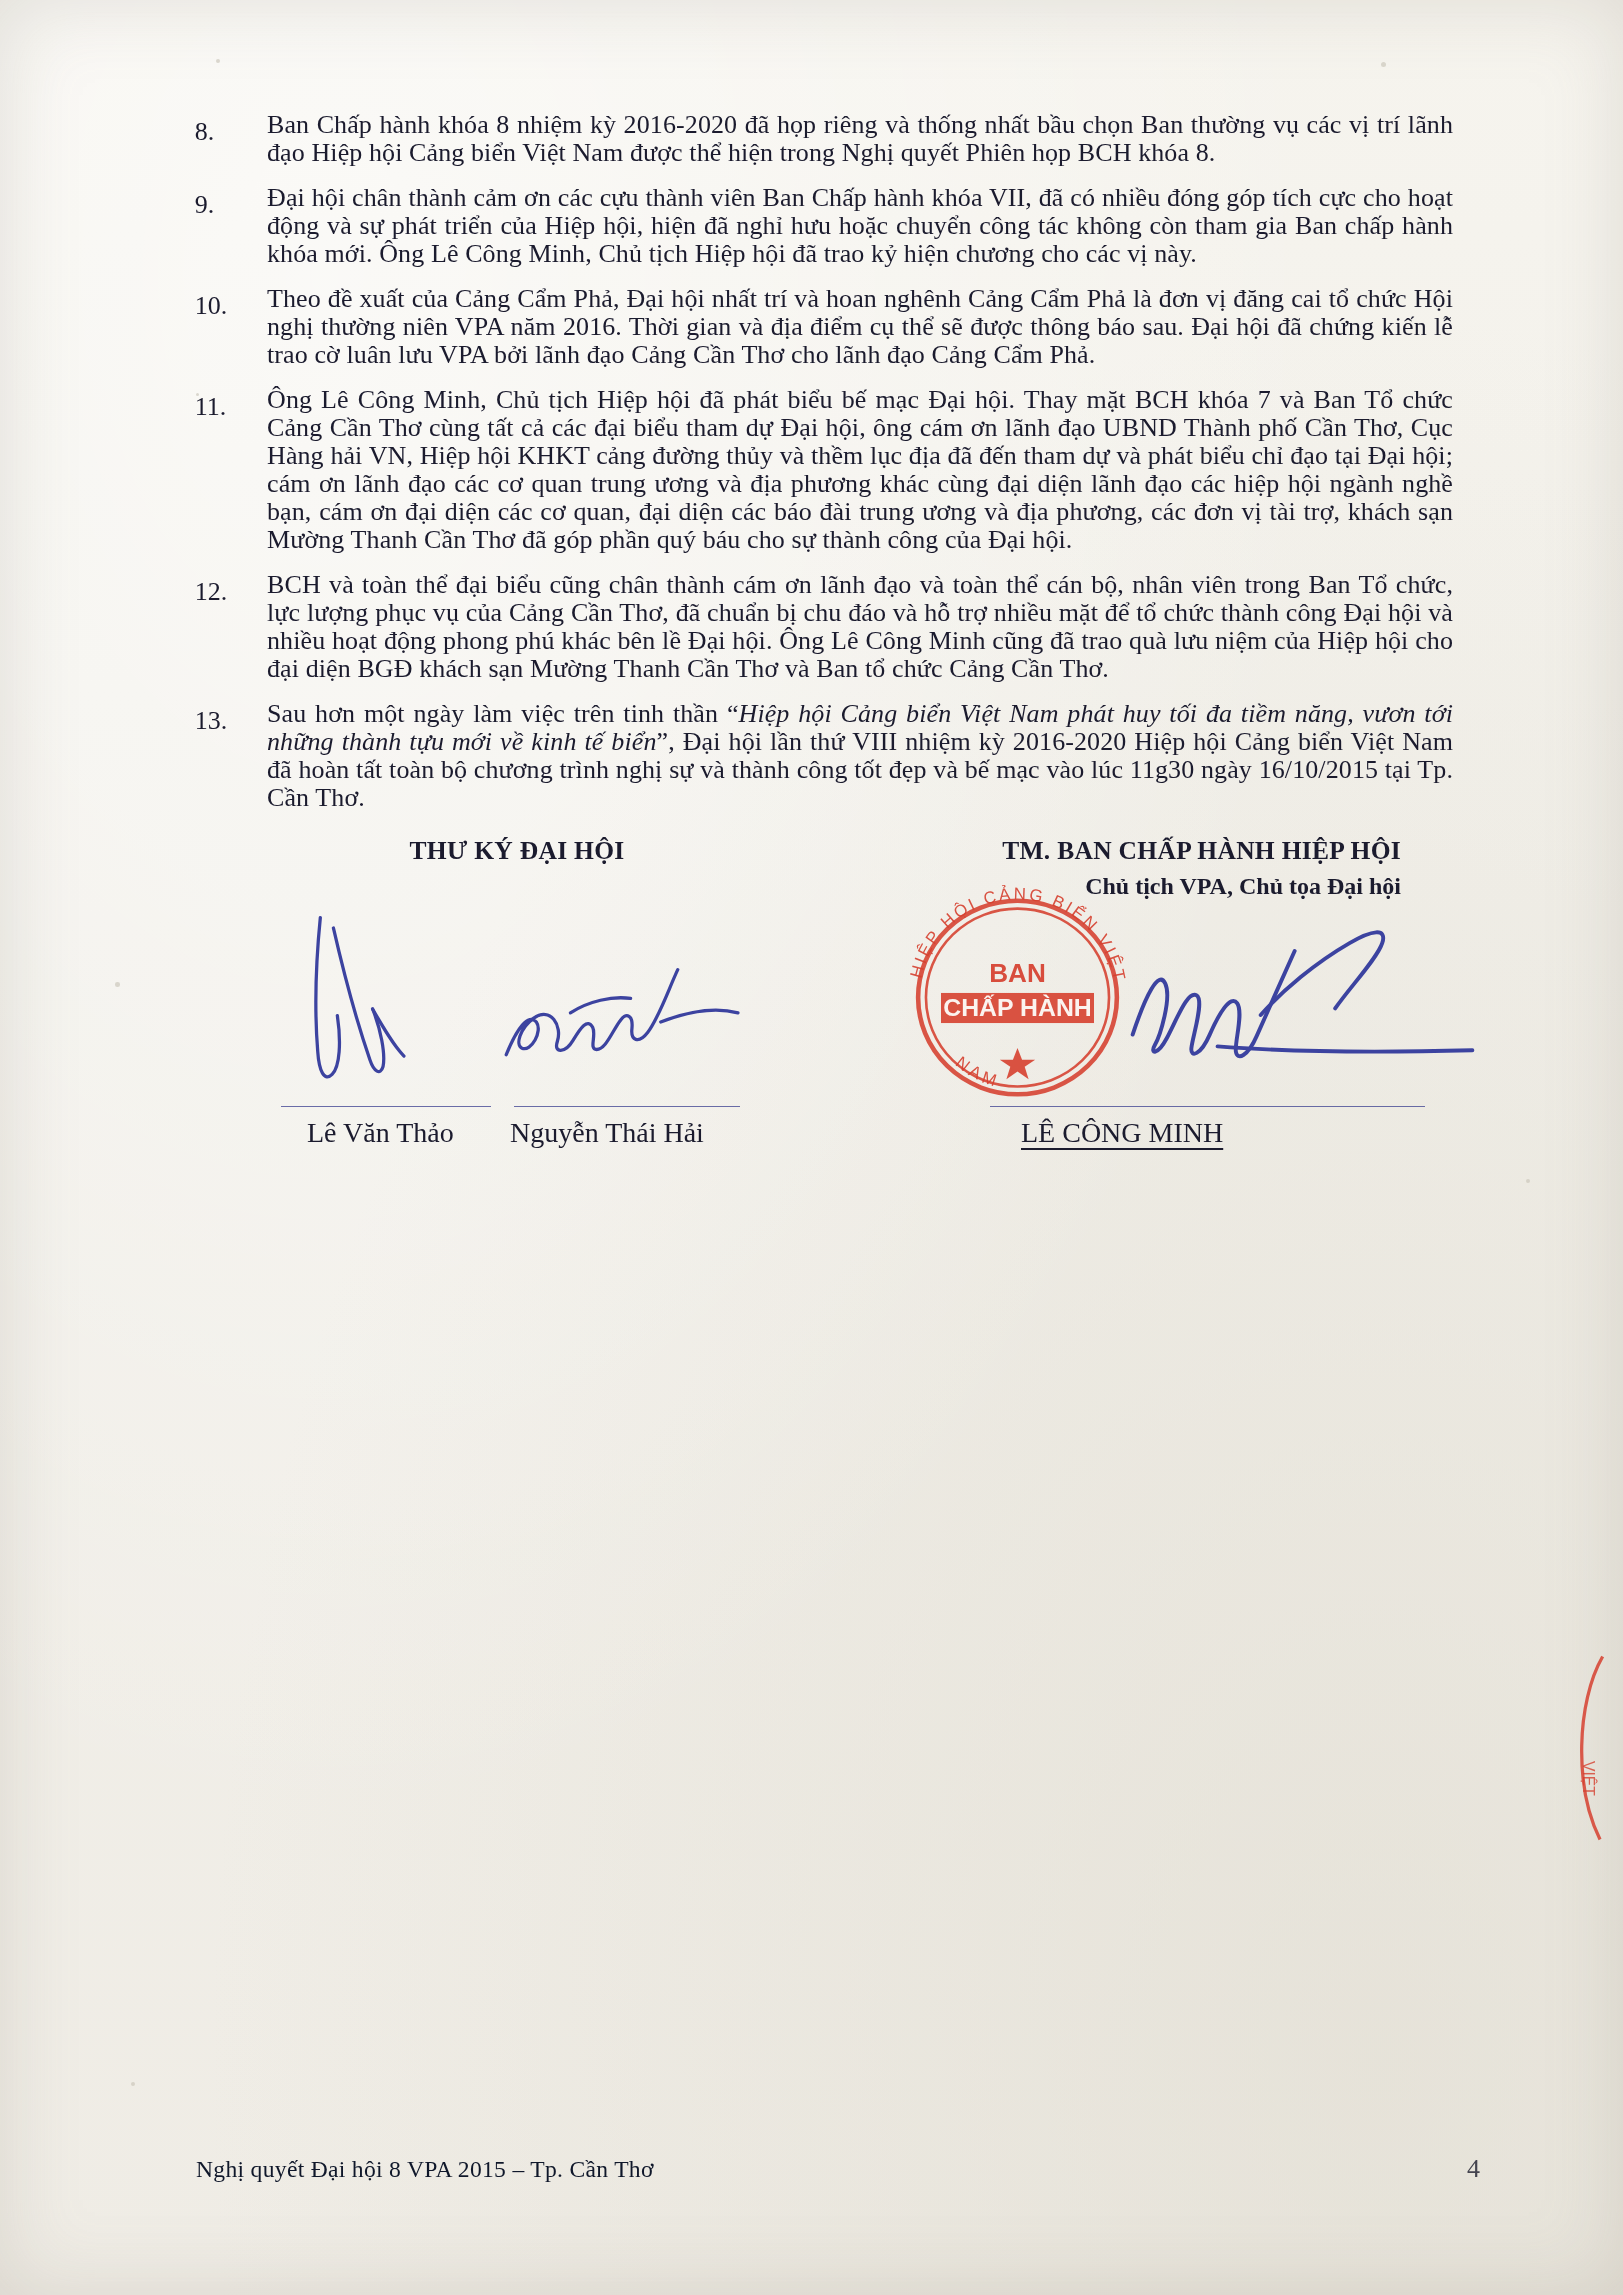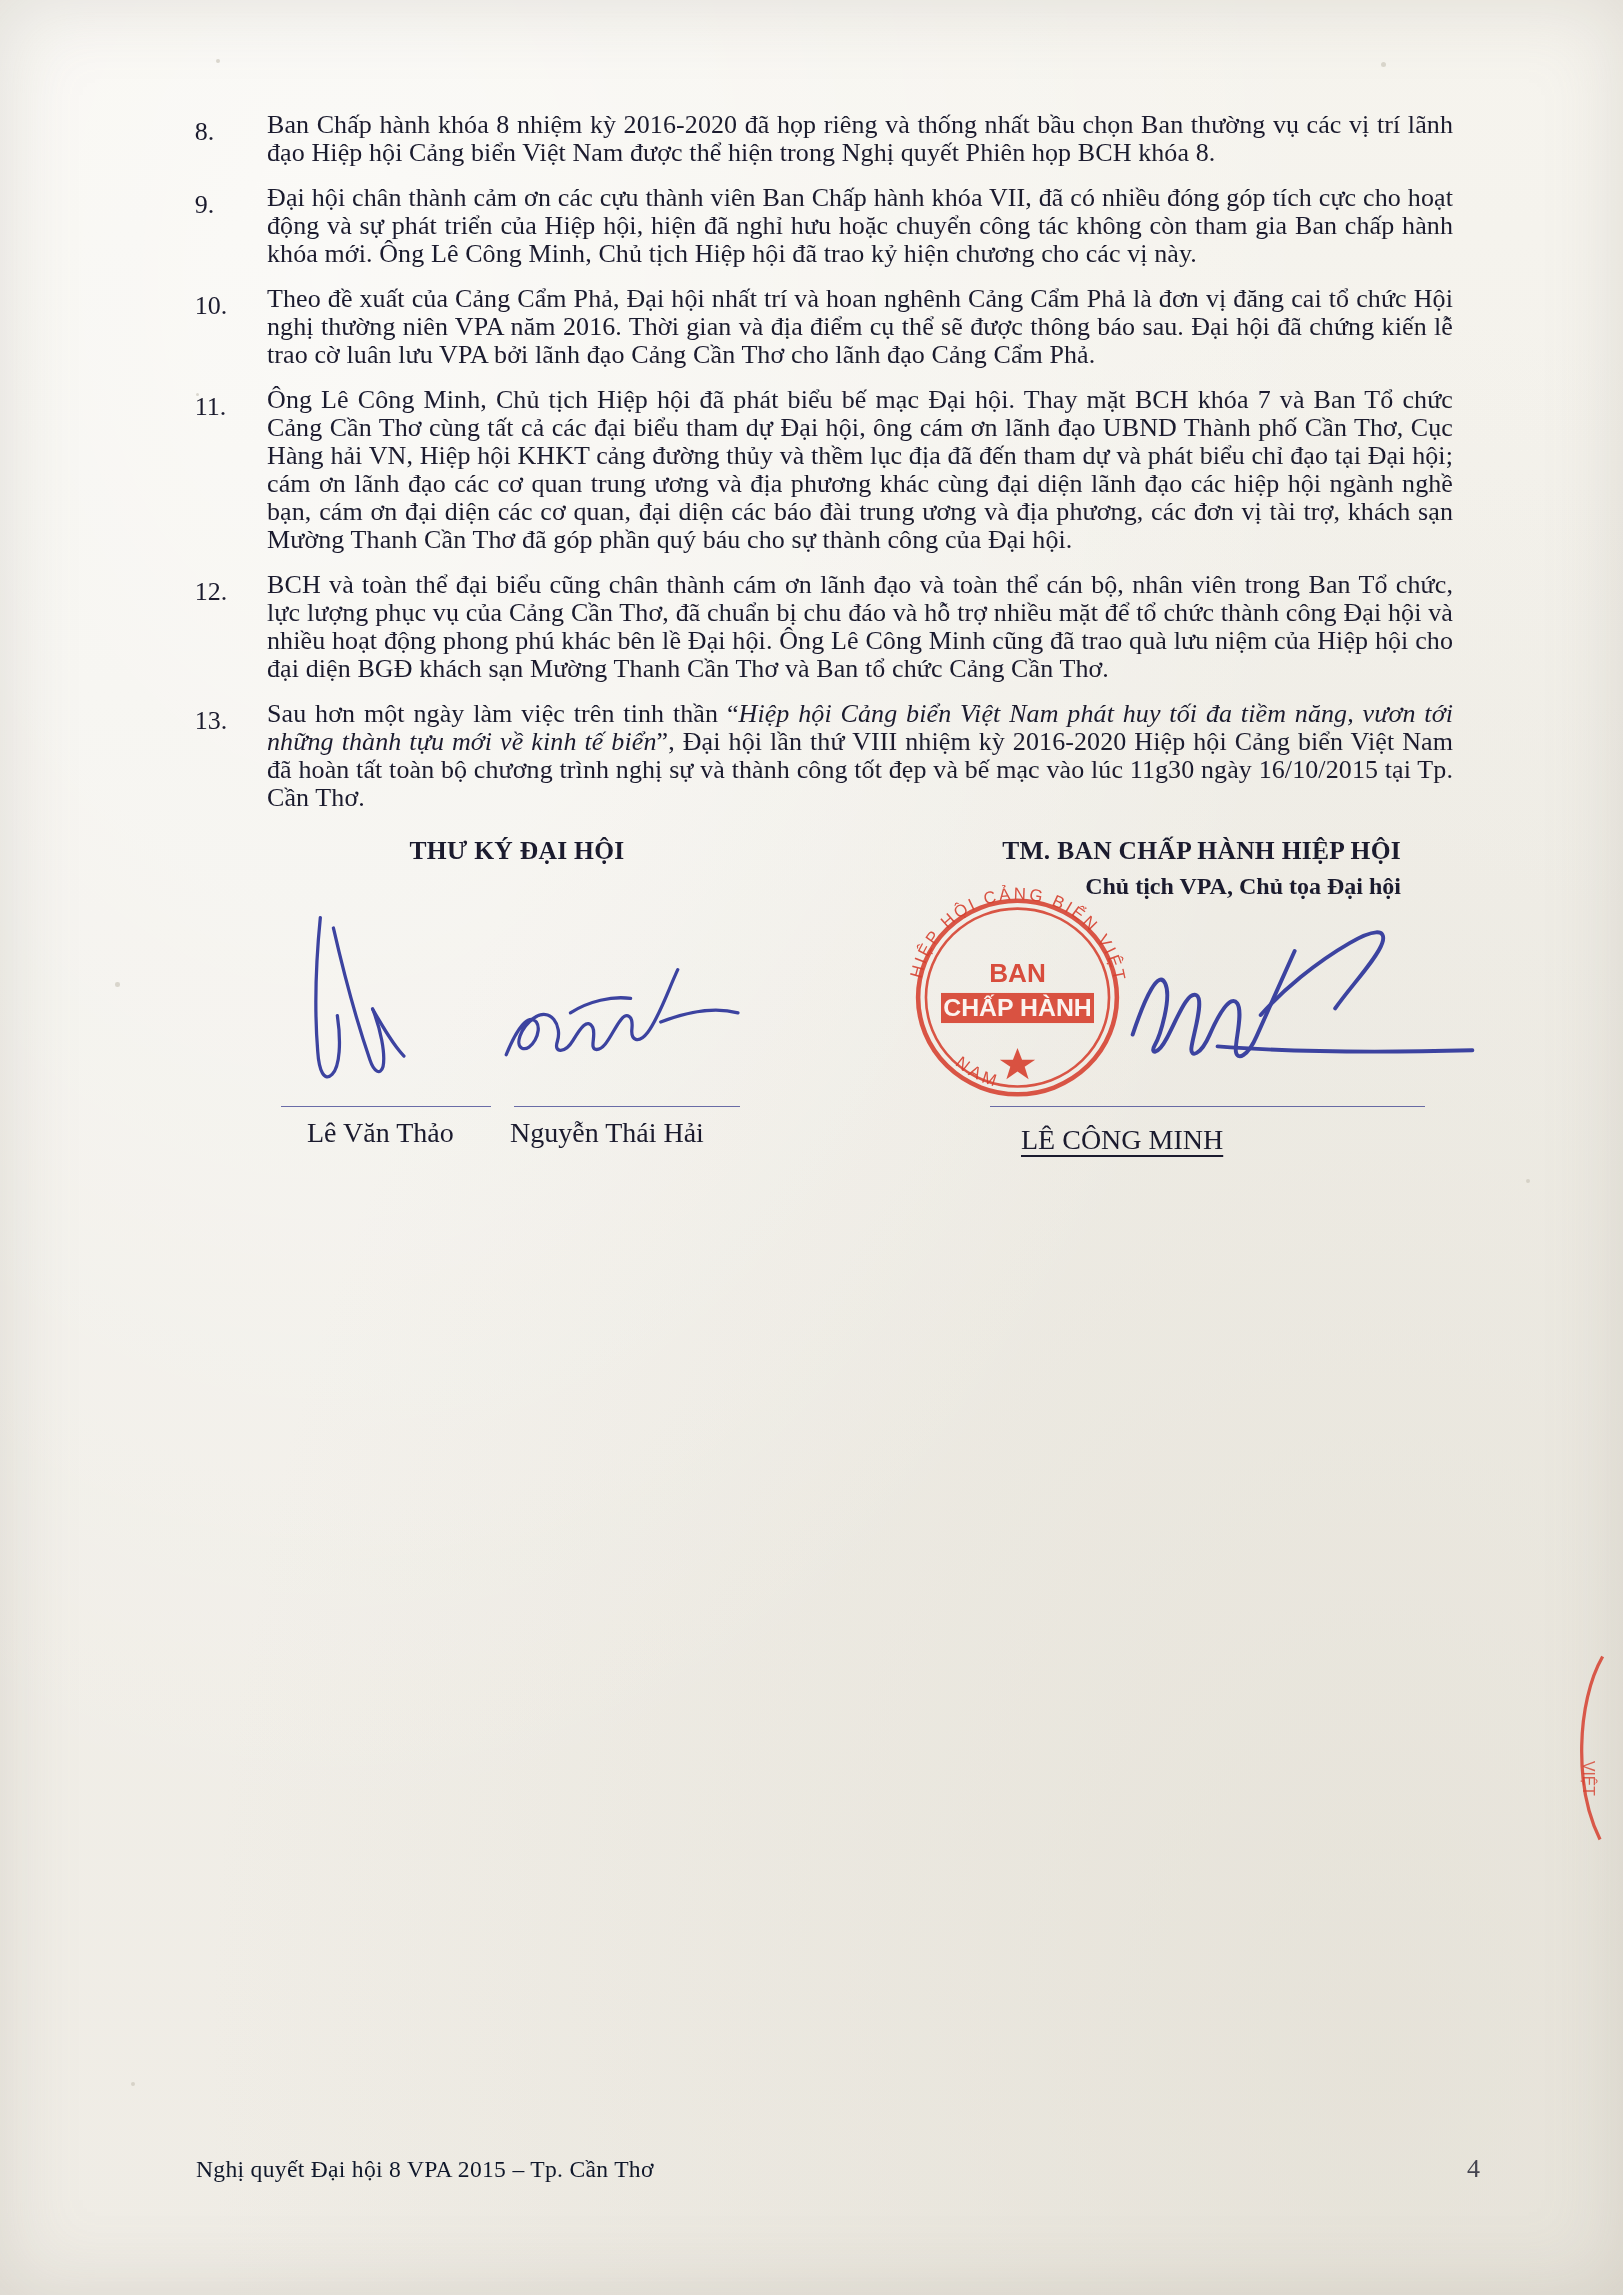--- a/index.html
+++ b/index.html
@@ -110,21 +110,21 @@
   .name {
     position: absolute;
     font-size: 28px;
     line-height: 37px;
     white-space: nowrap;
   }
   .name-left-1 { left: 124px; top: 0; }
   .name-left-2 { left: 327px; top: 0; }
   .name-right {
     left: 838px;
-    top: 7px;
+    top: 0;
     text-decoration: underline;
     text-underline-offset: 5.9px;
   }
   .rule {
     position: absolute;
     height: 1.3px;
     background: #3b3f8f;
     opacity: 0.75;
   }
   .rule-left-1 { left: 98px; top: 274px; width: 210px; }

